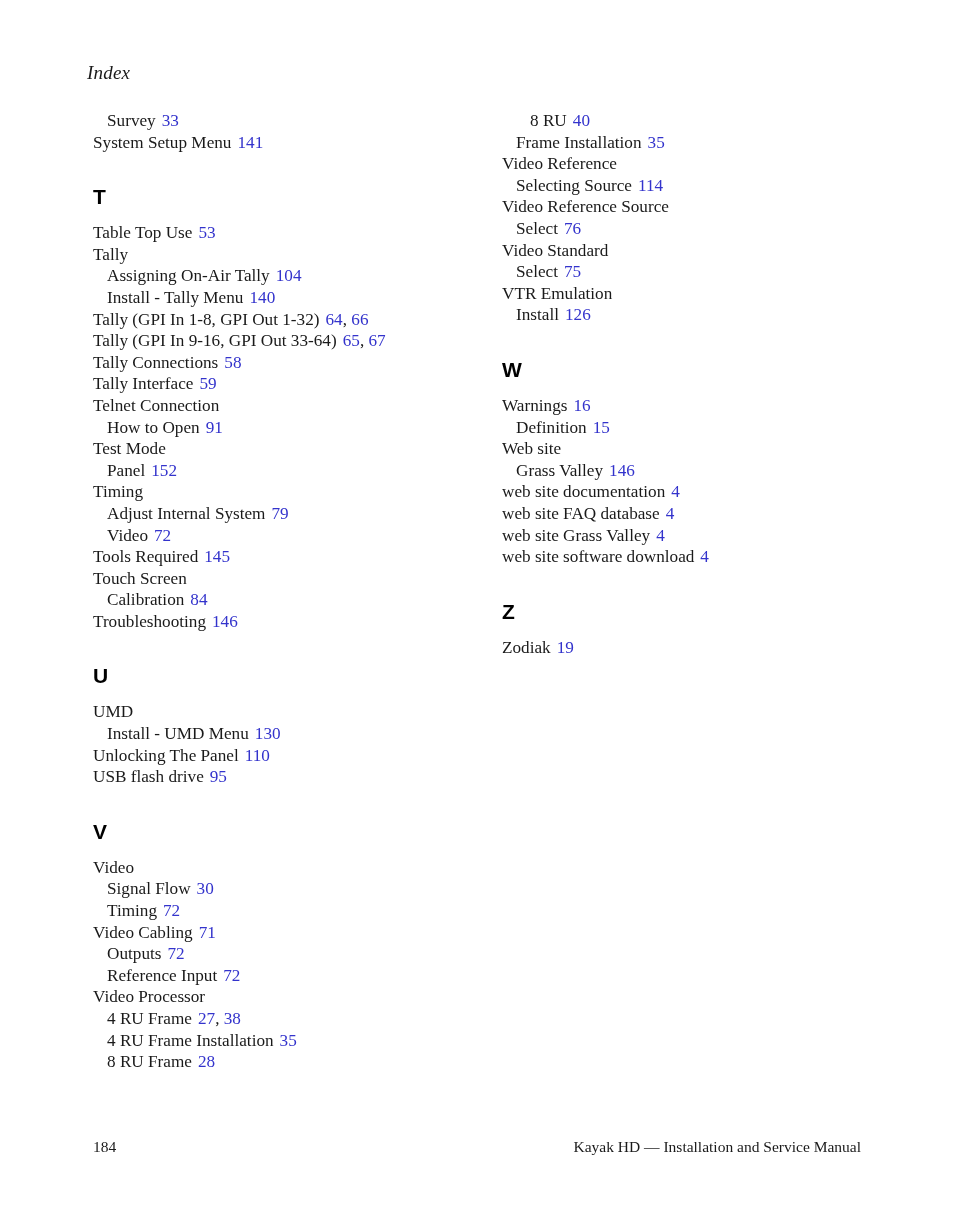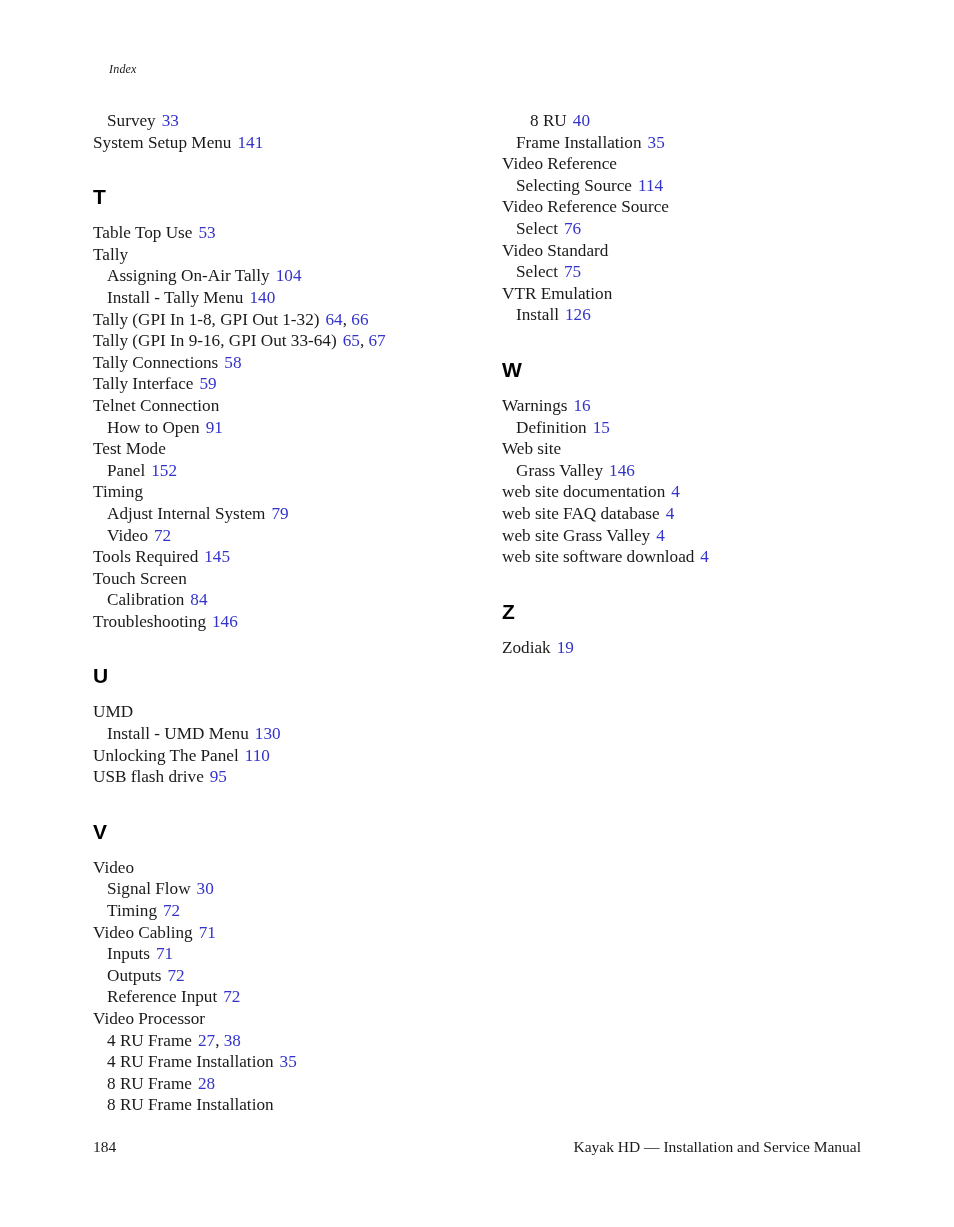--- a/index.html
+++ b/index.html
@@ -13,24 +13,24 @@
     height: 1227px;
     background: #ffffff;
     font-family: "Liberation Serif", "DejaVu Serif", serif;
     color: #1a1a1a;
     overflow: hidden;
   }
 
   
   .running-head {
     position: absolute;
-    left: 109px;
+    left: 87px;
     top: 62px;
     font-style: italic;
-    font-size: 12px;
+    font-size: 19px;
     color: #1a1a1a;
     letter-spacing: 0.2px;
   }
 
   
   .columns {
     position: absolute;
     left: 0;
     top: 110px;
     width: 954px;
@@ -145,28 +145,26 @@
           <div class="entry lvl2"><span class="entry-text">Install - UMD Menu</span><span class="gap"></span><span class="pages"><span class="pg">130</span></span></div>
           <div class="entry lvl1"><span class="entry-text">Unlocking The Panel</span><span class="gap"></span><span class="pages"><span class="pg">110</span></span></div>
           <div class="entry lvl1"><span class="entry-text">USB flash drive</span><span class="gap"></span><span class="pages"><span class="pg">95</span></span></div>
         </div>
         <div class="section-letter">V</div>
         <div>
           <div class="entry lvl1"><span class="entry-text">Video</span></div>
           <div class="entry lvl2"><span class="entry-text">Signal Flow</span><span class="gap"></span><span class="pages"><span class="pg">30</span></span></div>
           <div class="entry lvl2"><span class="entry-text">Timing</span><span class="gap"></span><span class="pages"><span class="pg">72</span></span></div>
           <div class="entry lvl1"><span class="entry-text">Video Cabling</span><span class="gap"></span><span class="pages"><span class="pg">71</span></span></div>
-          <div class="entry lvl2"><span class="entry-text">Inputs</span><span class="gap"></span><span class="pages"><span class="pg">71</span></span></div>
           <div class="entry lvl2"><span class="entry-text">Outputs</span><span class="gap"></span><span class="pages"><span class="pg">72</span></span></div>
           <div class="entry lvl2"><span class="entry-text">Reference Input</span><span class="gap"></span><span class="pages"><span class="pg">72</span></span></div>
           <div class="entry lvl1"><span class="entry-text">Video Processor</span></div>
           <div class="entry lvl2"><span class="entry-text">4 RU Frame</span><span class="gap"></span><span class="pages"><span class="pg">27</span><span class="sep">, </span><span class="pg">38</span></span></div>
           <div class="entry lvl2"><span class="entry-text">4 RU Frame Installation</span><span class="gap"></span><span class="pages"><span class="pg">35</span></span></div>
           <div class="entry lvl2"><span class="entry-text">8 RU Frame</span><span class="gap"></span><span class="pages"><span class="pg">28</span></span></div>
-          <div class="entry lvl2"><span class="entry-text">8 RU Frame Installation</span></div>
         </div>
       </div>
     <div class="column right">
         <div>
           <div class="entry lvl3"><span class="entry-text">8 RU</span><span class="gap"></span><span class="pages"><span class="pg">40</span></span></div>
           <div class="entry lvl2"><span class="entry-text">Frame Installation</span><span class="gap"></span><span class="pages"><span class="pg">35</span></span></div>
           <div class="entry lvl1"><span class="entry-text">Video Reference</span></div>
           <div class="entry lvl2"><span class="entry-text">Selecting Source</span><span class="gap"></span><span class="pages"><span class="pg">114</span></span></div>
           <div class="entry lvl1"><span class="entry-text">Video Reference Source</span></div>
           <div class="entry lvl2"><span class="entry-text">Select</span><span class="gap"></span><span class="pages"><span class="pg">76</span></span></div>

